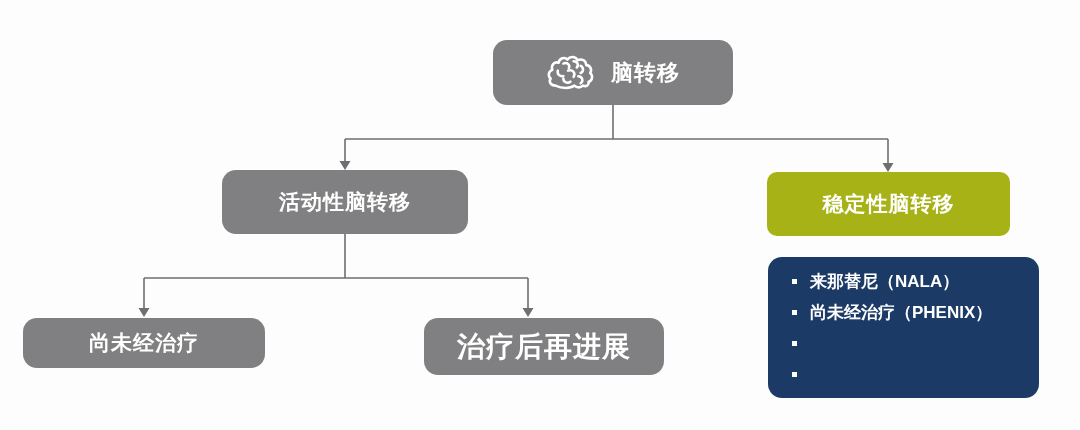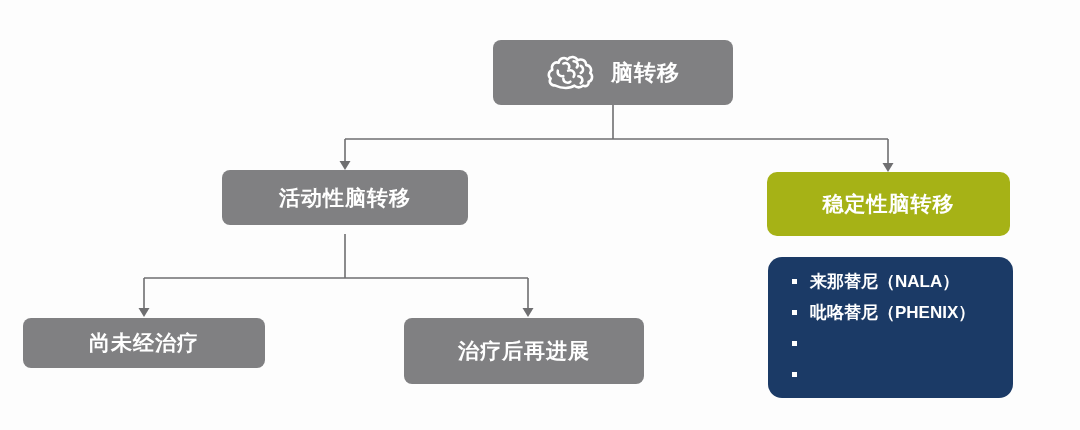--- a/index.html
+++ b/index.html
@@ -22,50 +22,50 @@
     z-index: 0;
   }
   .node {
     position: absolute;
     z-index: 1;
     display: flex;
     align-items: center;
     justify-content: center;
     color: #ffffff;
     font-weight: bold;
-    border-radius: 8px;
+    border-radius: 14px;
     box-sizing: border-box;
     letter-spacing: 1px;
   }
   .node.gray { background: #808082; }
   #root-node {
     left: 493px; top: 40px; width: 240px; height: 65px;
     font-size: 22px; gap: 13px;
   }
   #active-node {
-    left: 222px; top: 170px; width: 246px; height: 55px;
+    left: 222px; top: 170px; width: 246px; height: 64px;
     font-size: 21px;
     text-align: right;
   }
   #stable-node {
     left: 767px; top: 172px; width: 243px; height: 64px;
     font-size: 21px; background: #a6b216; border-radius: 10px;
   }
   #untreated-node {
     left: 23px; top: 318px; width: 242px; height: 50px;
     font-size: 21px;
   }
   #progressed-node {
-    left: 404px; top: 318px; width: 240px; height: 66px;
-    font-size: 21px;
+    left: 424px; top: 318px; width: 240px; height: 57px;
+    font-size: 28px;
   }
   #trials-panel {
     position: absolute;
     z-index: 1;
-    left: 768px; top: 257px; width: 245px; height: 141px;
+    left: 768px; top: 257px; width: 271px; height: 141px;
     background: #1b3a66;
     border-radius: 14px;
     box-sizing: border-box;
     display: flex;
     flex-direction: column;
     justify-content: center;
     padding: 6px 10px 6px 24px;
   }
   .trial-item {
     display: flex;
@@ -136,21 +136,21 @@
     <span>治疗后再进展</span>
   </div>
 
   <div id="trials-panel">
     <div class="trial-item">
       <span class="bullet"></span>
       <span>来那替尼（NALA）</span>
     </div>
     <div class="trial-item">
       <span class="bullet"></span>
-      <span>吡咯替尼（PHENIX）</span>
+      <span>尚未经治疗（PHENIX）</span>
     </div>
     <div class="trial-item">
       <span class="bullet"></span>
     </div>
     <div class="trial-item">
       <span class="bullet"></span>
     </div>
   </div>
 
 </div>

